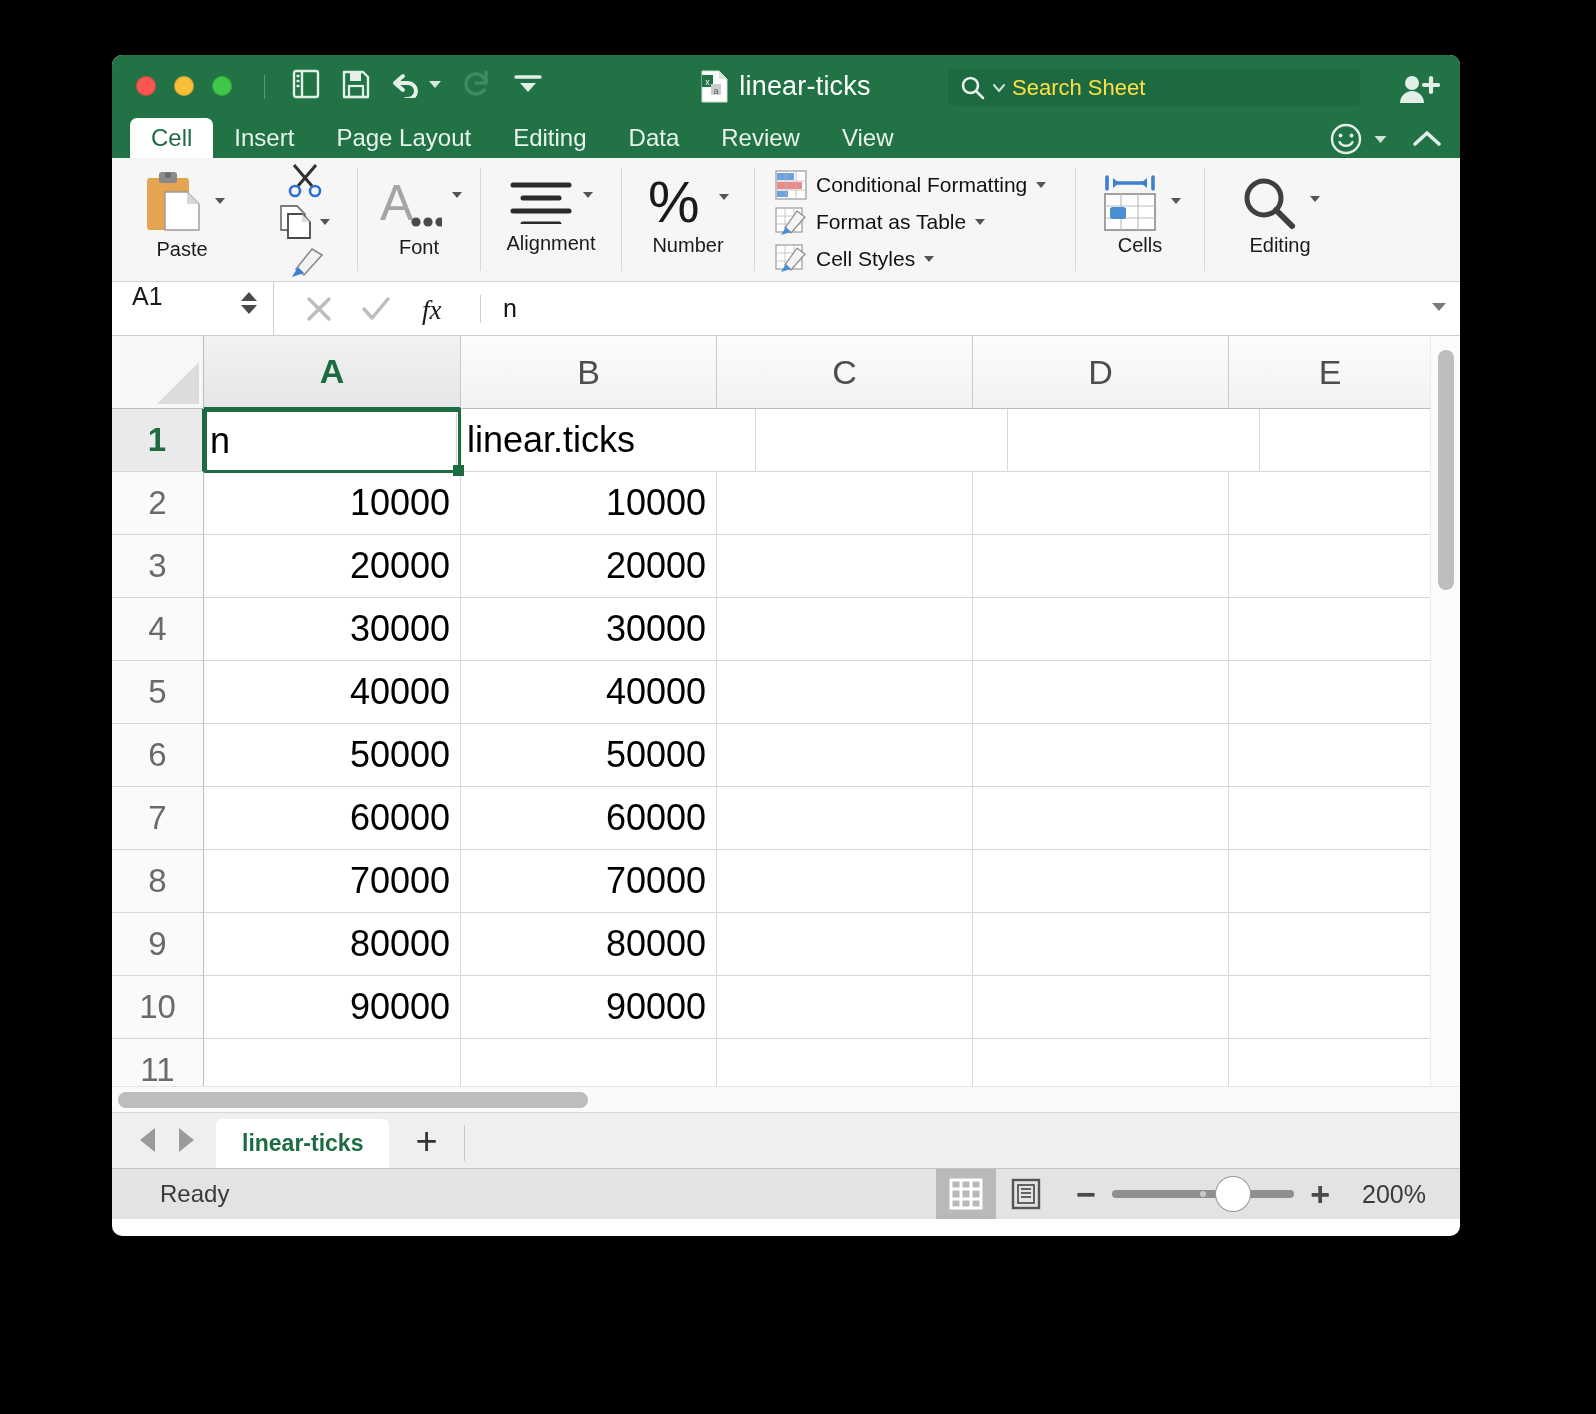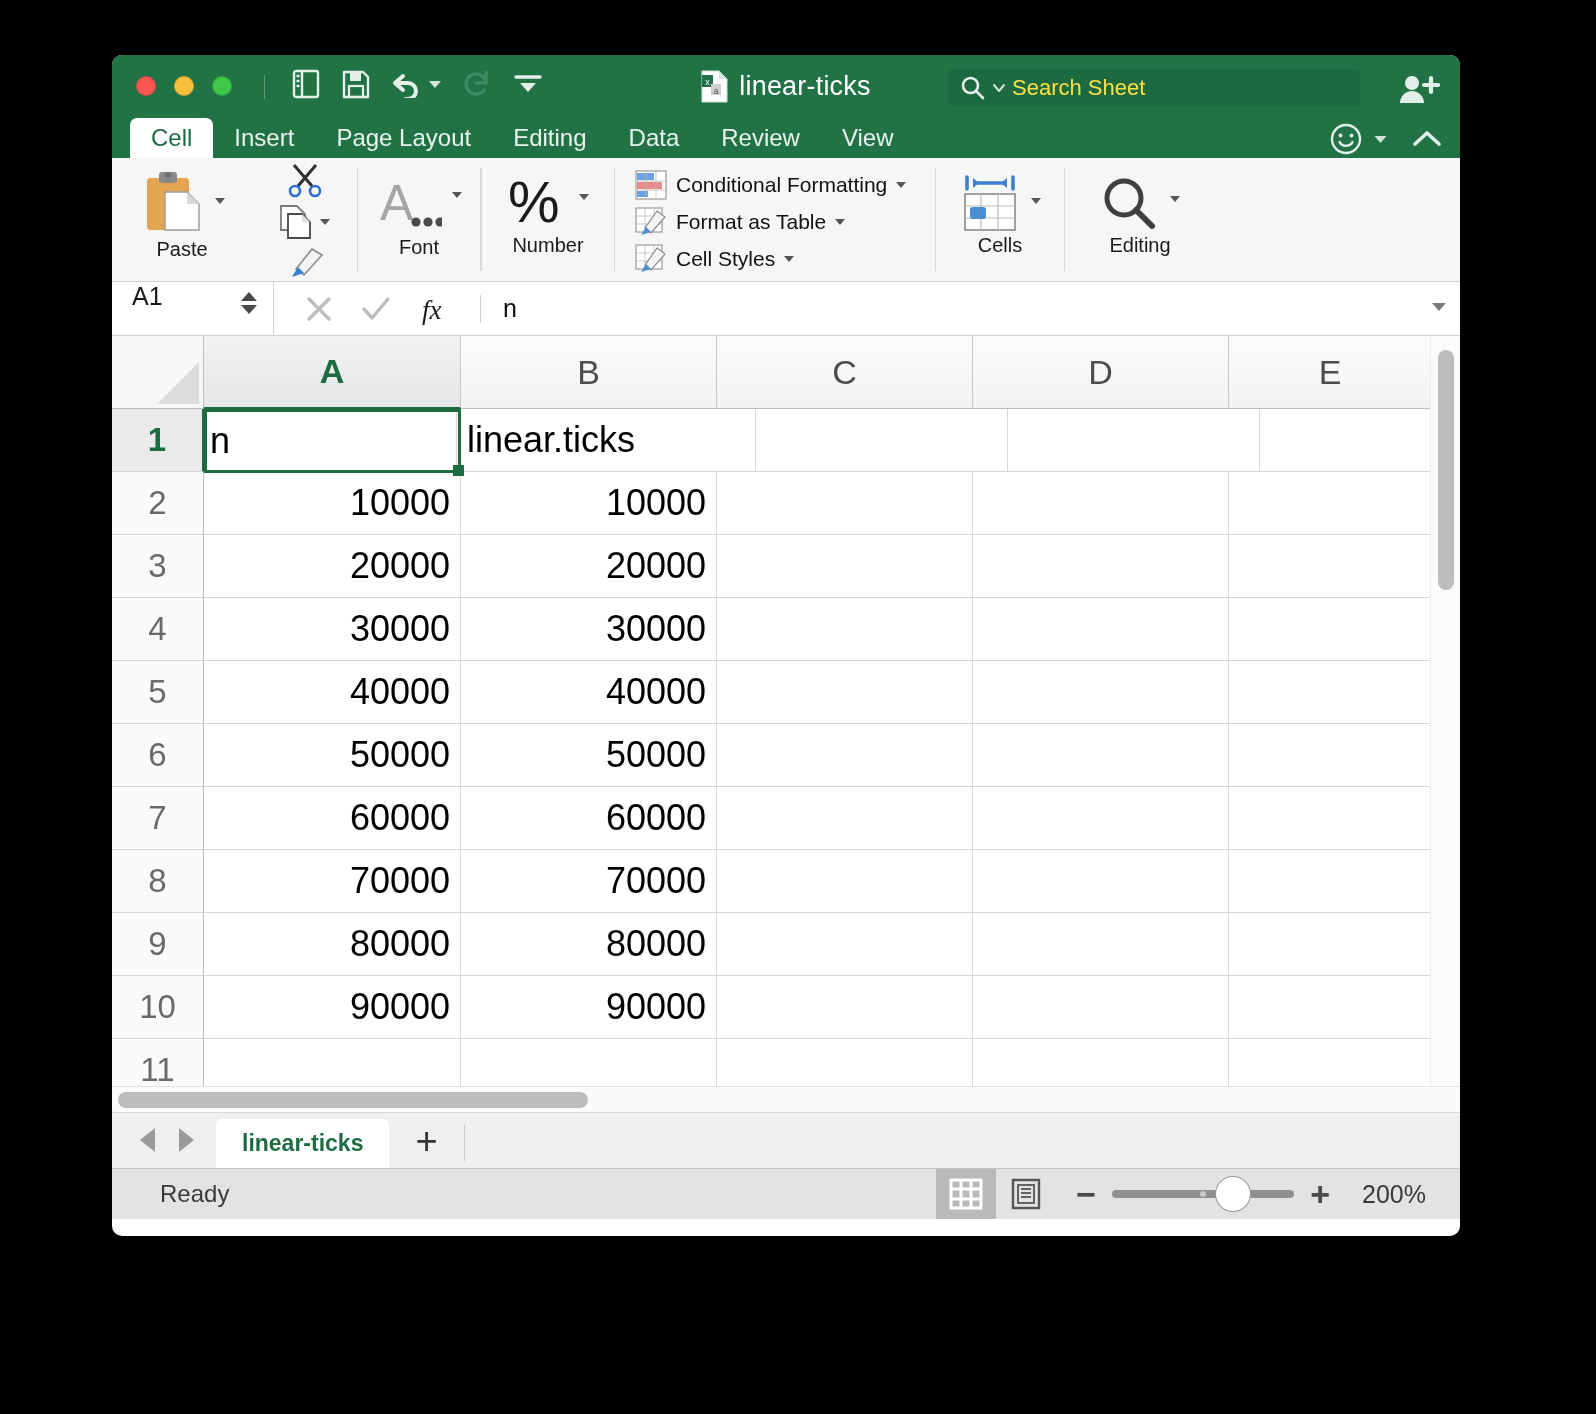--- a/index.html
+++ b/index.html
@@ -365,20 +365,32 @@
           <circle cx="52" cy="44" r="4.6" fill="#4a4a4a"></circle>
           <circle cx="64" cy="44" r="4.6" fill="#4a4a4a"></circle>
         </svg>
         <span class="caret sm" style="margin-top:14px"></span>
       </div>
       <div class="glabel" style="margin-top:6px">Font</div>
     </div>
 
     <div class="vsep"></div>
 
+    <div class="rgroup" style="width:140px;">
+      <div style="display:flex;align-items:flex-start;gap:10px;margin-top:14px;">
+        <svg width="64" height="44" viewBox="0 0 64 44">
+          <line x1="4" y1="5" x2="60" y2="5" stroke="#2b2b2b" stroke-width="5" stroke-linecap="round"></line>
+          <line x1="14" y1="18" x2="50" y2="18" stroke="#2b2b2b" stroke-width="5" stroke-linecap="round"></line>
+          <line x1="4" y1="31" x2="60" y2="31" stroke="#2b2b2b" stroke-width="5" stroke-linecap="round"></line>
+          <line x1="14" y1="44" x2="50" y2="44" stroke="#2b2b2b" stroke-width="5" stroke-linecap="round"></line>
+        </svg>
+        <span class="caret sm" style="margin-top:12px"></span>
+      </div>
+      <div class="glabel" style="margin-top:8px">Alignment</div>
+    </div>
 
     <div class="vsep"></div>
 
     <div class="rgroup" style="width:132px;">
       <div style="display:flex;align-items:flex-start;gap:10px;margin-top:8px;">
         <svg width="62" height="58" viewBox="0 0 62 58">
           <text x="1" y="48" font-size="58" fill="#1a1a1a" font-family="Liberation Sans, sans-serif">%</text>
         </svg>
         <span class="caret sm" style="margin-top:20px"></span>
       </div>

